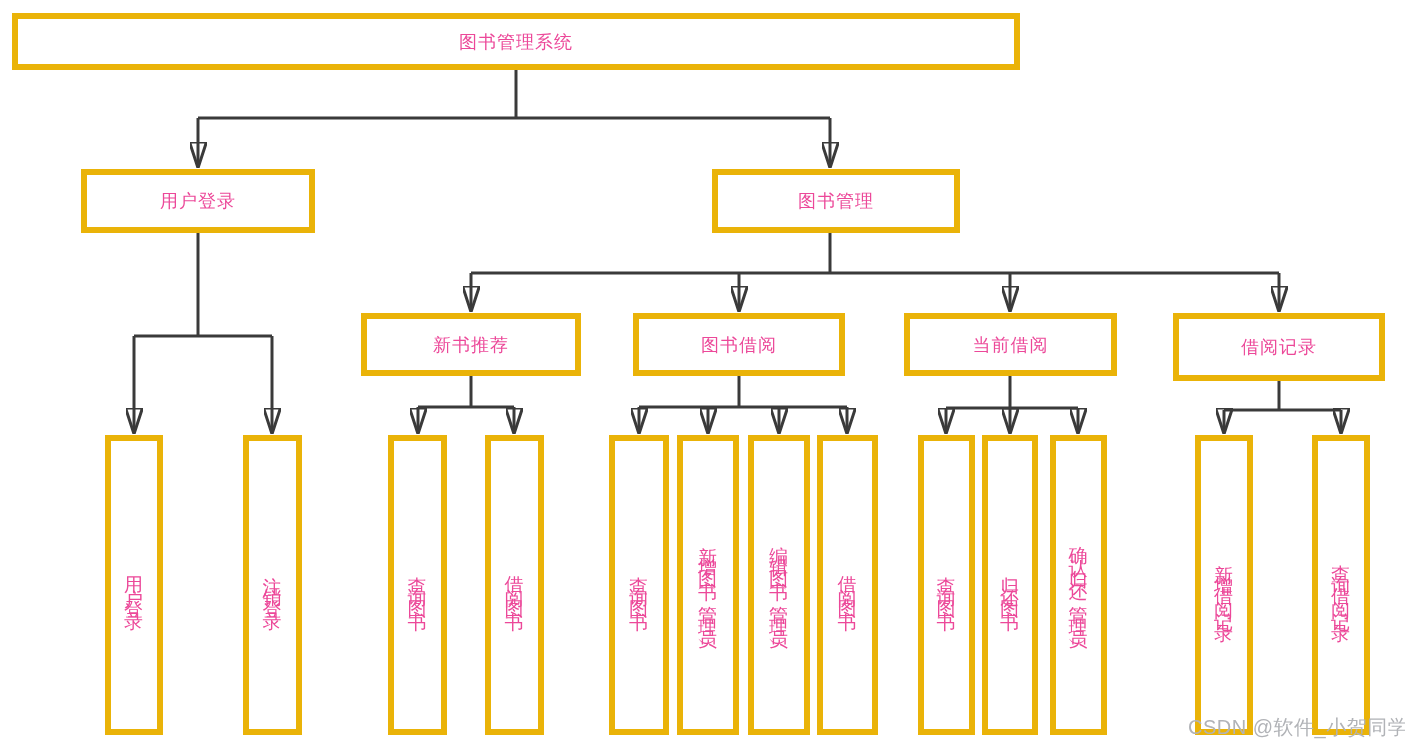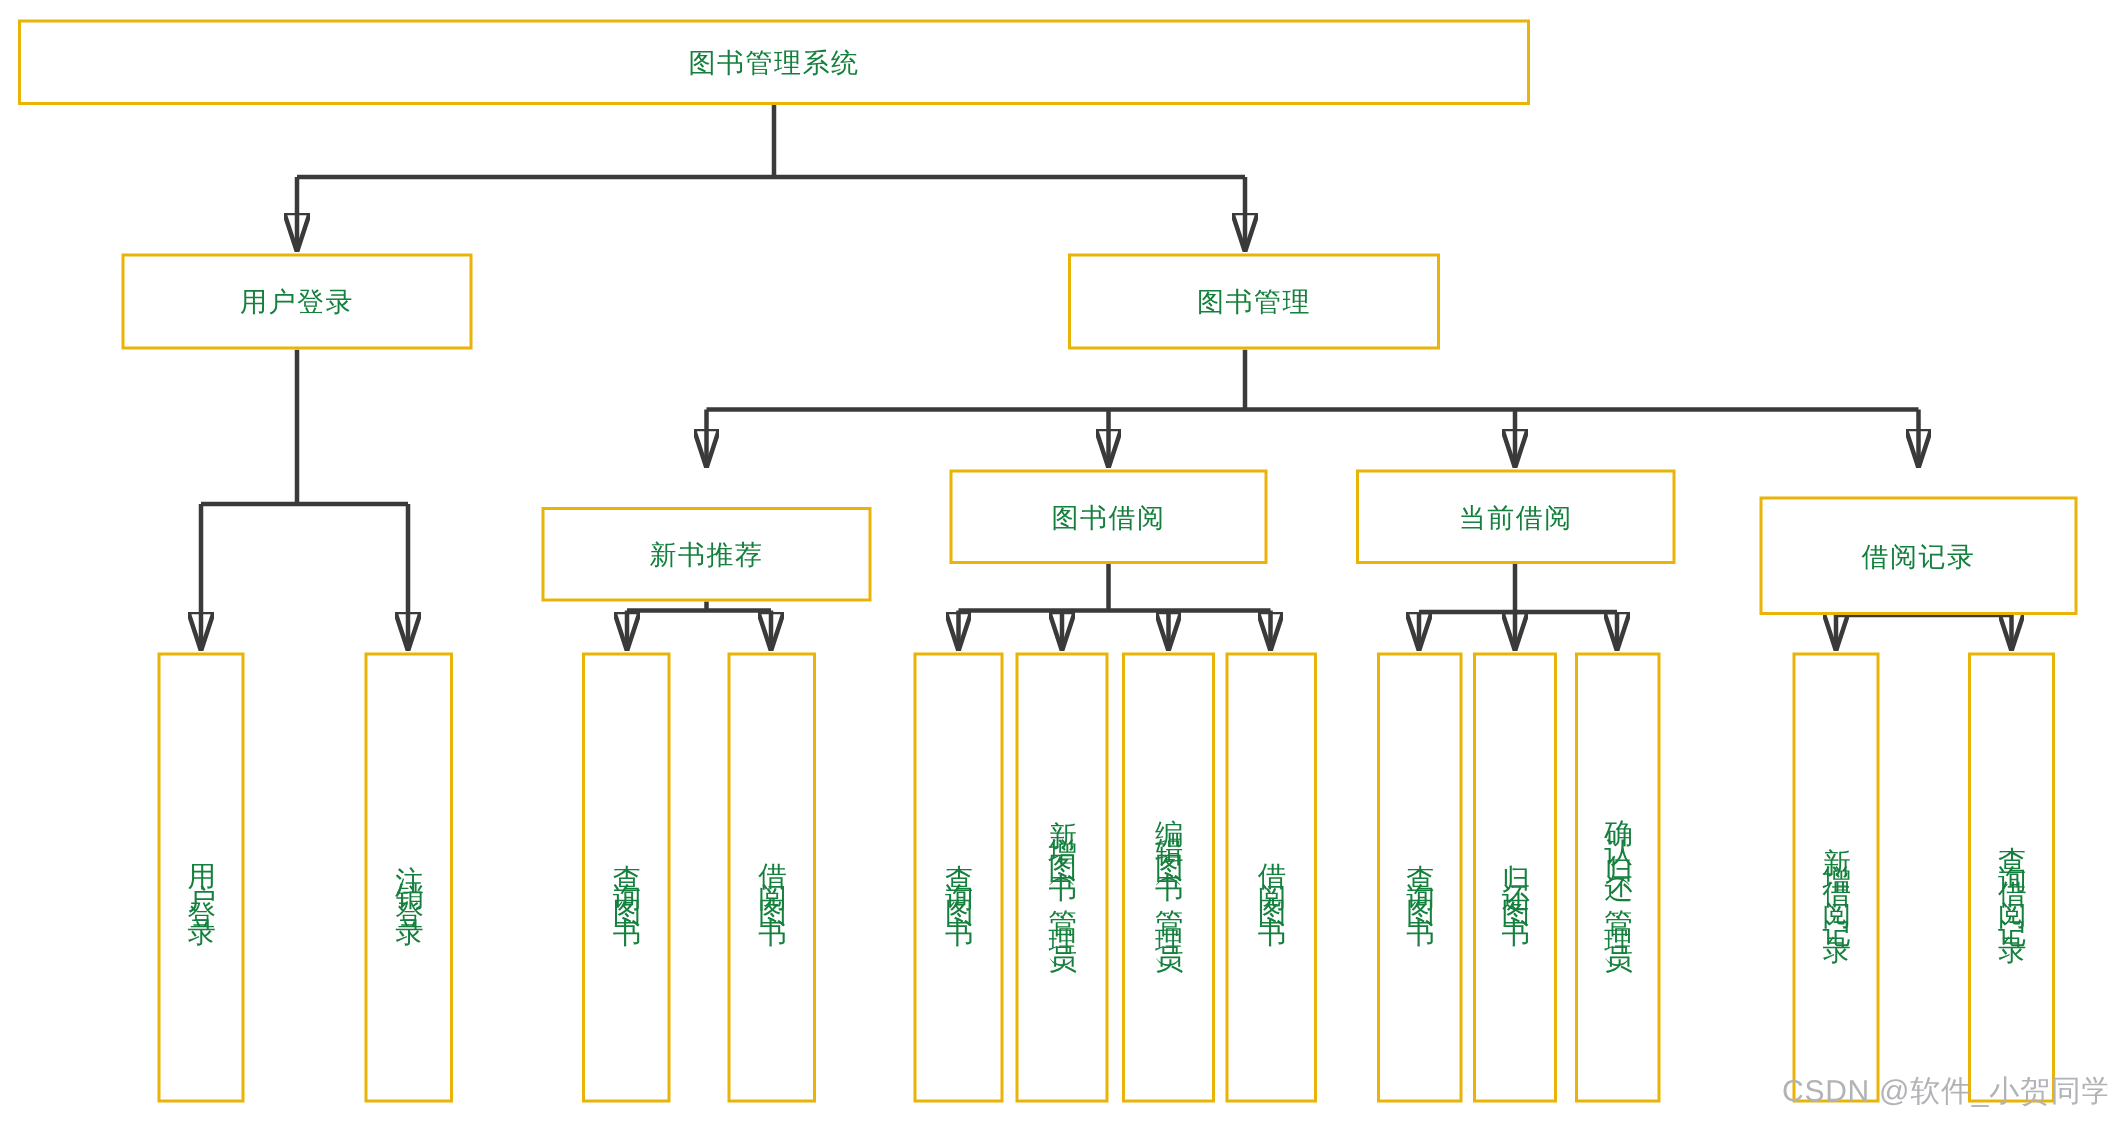--- a/index.html
+++ b/index.html
@@ -8,28 +8,28 @@
     width: 1405px;
     height: 747px;
     background: #ffffff;
     font-family: "Liberation Sans", "DejaVu Sans", sans-serif;
     color: #2e2e2e;
     overflow: hidden;
   }
   .box {
     position: absolute;
     box-sizing: border-box;
-    border: 2px solid #eab308;
+    border: 6px solid #eab308;
     background: #ffffff;
     display: flex;
     align-items: center;
     justify-content: center;
     font-size: 18px;
     letter-spacing: 1px;
-    color: #15803d;
+    color: #ec4899;
   }
   .vbox { font-size: 19px; }
   .vbox .vtext {
     writing-mode: vertical-rl;
     text-orientation: mixed;
     letter-spacing: 12px;
     line-height: 1;
     white-space: nowrap;
   }
   .connector-layer {
@@ -111,30 +111,30 @@
     <span>图书管理系统</span>
   </div>
 
   <div class="box" style="left:81px; top:169px; width:234px; height:64px;">
     <span>用户登录</span>
   </div>
   <div class="box" style="left:712px; top:169px; width:248px; height:64px;">
     <span>图书管理</span>
   </div>
 
-  <div class="box" style="left:361px; top:313px; width:220px; height:63px;margin-top:25px;">
+  <div class="box" style="left:361px; top:313px; width:220px; height:63px;">
     <span>新书推荐</span>
   </div>
   <div class="box" style="left:633px; top:313px; width:212px; height:63px;">
     <span>图书借阅</span>
   </div>
   <div class="box" style="left:904px; top:313px; width:213px; height:63px;">
     <span>当前借阅</span>
   </div>
-  <div class="box" style="left:1173px; top:313px; width:212px; height:79px;margin-top:18px;">
+  <div class="box" style="left:1173px; top:313px; width:212px; height:68px;">
     <span>借阅记录</span>
   </div>
 
   <div class="box vbox" style="left:105px; top:435px; width:58px; height:300px;">
     <span class="vtext">用户登录</span>
   </div>
   <div class="box vbox" style="left:243px; top:435px; width:59px; height:300px;">
     <span class="vtext">注销登录</span>
   </div>
 

